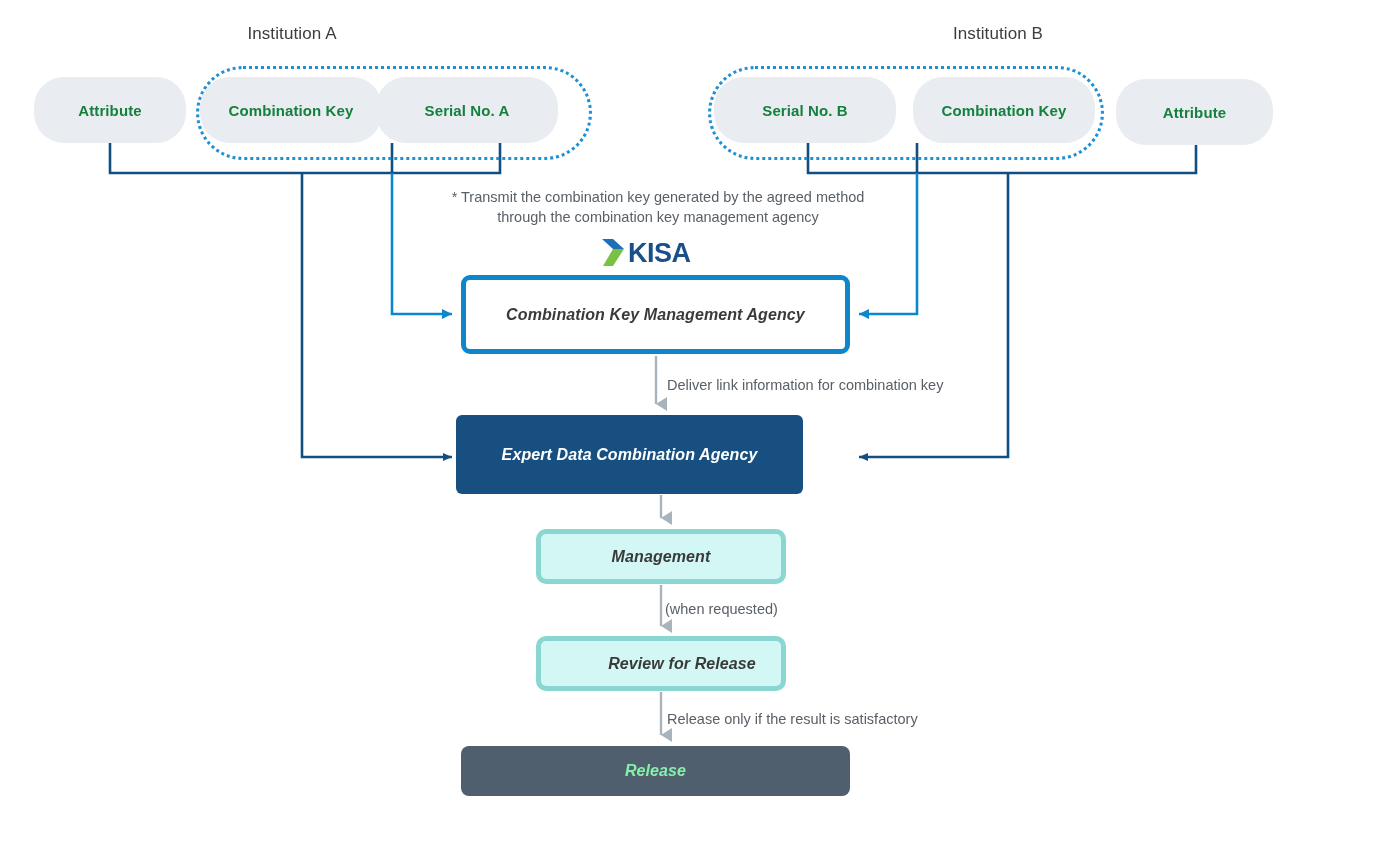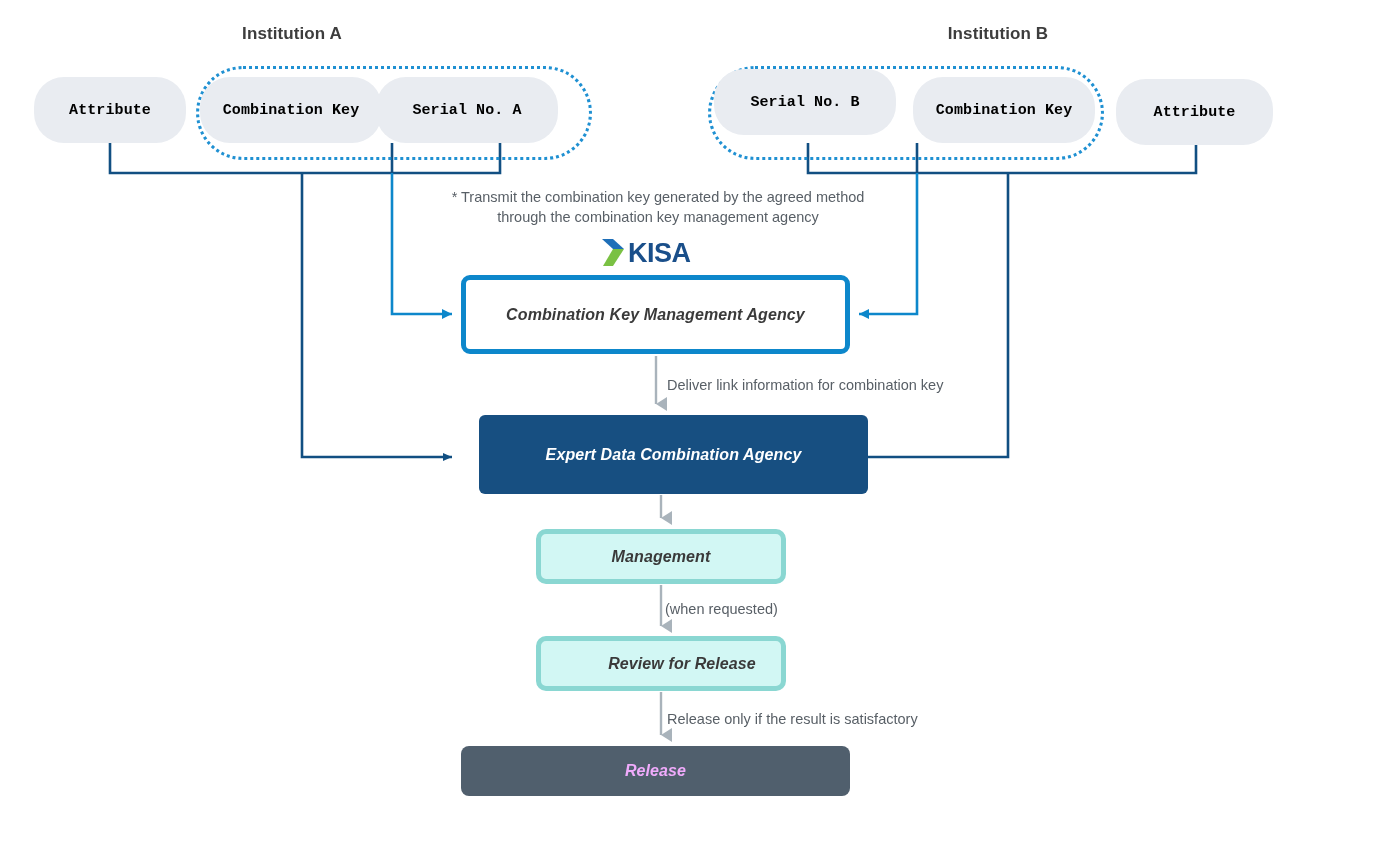--- a/index.html
+++ b/index.html
@@ -25,21 +25,21 @@
     top: 0;
     width: 1385px;
     height: 841px;
     pointer-events: none;
   }
 
   
   .inst-title {
     position: absolute;
     font-size: 17px;
-    font-weight: 700;
+    font-weight: 400;
     color: #3d3d3d;
     letter-spacing: .1px;
     text-align: center;
     white-space: nowrap;
   }
 
   .note {
     position: absolute;
     font-size: 14.5px;
     color: #585f66;
@@ -51,24 +51,23 @@
   
   .pill {
     position: absolute;
     background: #e9ecf1;
     border-radius: 30px;
     display: flex;
     align-items: center;
     justify-content: center;
     font-size: 15px;
     font-weight: 700;
-    color: #000000;
+    color: #15803d;
     letter-spacing: .1px;
     white-space: nowrap;
-    font-family: Liberation Mono, monospace;
   }
 
   
   .dot-group {
     position: absolute;
     border: 3px dotted #1f90d2;
     border-radius: 48px;
     background: transparent;
   }
 
@@ -98,21 +97,21 @@
   }
   .box.mint {
     background: #d2f7f4;
     border: 5px solid #8ad7d2;
     border-radius: 10px;
     color: #3a3a3a;
   }
   .box.slate {
     background: #505f6d;
     border-radius: 8px;
-    color: #f0abfc;
+    color: #86efac;
   }
 
   
   .kisa-logo {
     position: absolute;
     display: flex;
     align-items: center;
     gap: 2px;
   }
 </style>
@@ -175,42 +174,42 @@
   <div class="pill" style="left:34px; top:77px; width:152px; height:66px;">Attribute</div>
 
   <div class="pill" style="left:200px; top:77px; width:182px; height:66px;">Combination Key</div>
 
   <div class="pill" style="left:376px; top:77px; width:182px; height:66px;">Serial No. A</div>
 
   <div class="inst-title" style="left:898px; top:24px; width:200px;">Institution B</div>
 
   <div class="dot-group" style="left:708px; top:66px; width:390px; height:88px;"></div>
 
-  <div class="pill" style="left:714px; top:69px; width:182px; height:66px;">Serial No. B</div>
+  <div class="pill" style="left:714px; top:77px; width:182px; height:66px;">Serial No. B</div>
 
   <div class="pill" style="left:913px; top:77px; width:182px; height:66px;">Combination Key</div>
 
   <div class="pill" style="left:1116px; top:79px; width:157px; height:66px;">Attribute</div>
 
   <div class="note center" style="left:408px; top:187px; width:500px;">* Transmit the combination key generated by the agreed method
 through the combination key management agency</div>
 
   <div class="kisa-logo" style="left:600px; top:238px;">
     <svg width="26" height="30" viewBox="0 0 26 30">
       <path d="M2,1 L13,1 L24,11 L13,11 Z" fill="#1e6fb8"></path>
       <path d="M13,11 L24,11 L13,28 L3,28 Z" fill="#7ac143"></path>
     </svg>
     <span style="font-size:27px; font-weight:700; color:#1a4f8a; letter-spacing:-0.5px; line-height:30px;">KISA</span>
   </div>
 
   <div class="box agency-outline" style="left:461px; top:275px; width:389px; height:79px;">Combination Key Management Agency</div>
 
   <div class="note" style="left:667px; top:375px; width:360px;">Deliver link information for combination key</div>
 
-  <div class="box navy" style="left:479px; top:415px; width:389px; height:79px;">Expert Data Combination Agency</div>
+  <div class="box navy" style="left:456px; top:415px; width:347px; height:79px;">Expert Data Combination Agency</div>
 
   <div class="box mint" style="left:536px; top:529px; width:250px; height:55px;">Management</div>
 
   <div class="note" style="left:665px; top:599px; width:240px;">(when requested)</div>
 
   <div class="box mint" style="left:536px; top:636px; width:250px; height:55px;padding-left:42px;">Review for Release</div>
 
   <div class="note" style="left:667px; top:709px; width:340px;">Release only if the result is satisfactory</div>
 
   <div class="box slate" style="left:461px; top:746px; width:389px; height:50px;">Release</div>

